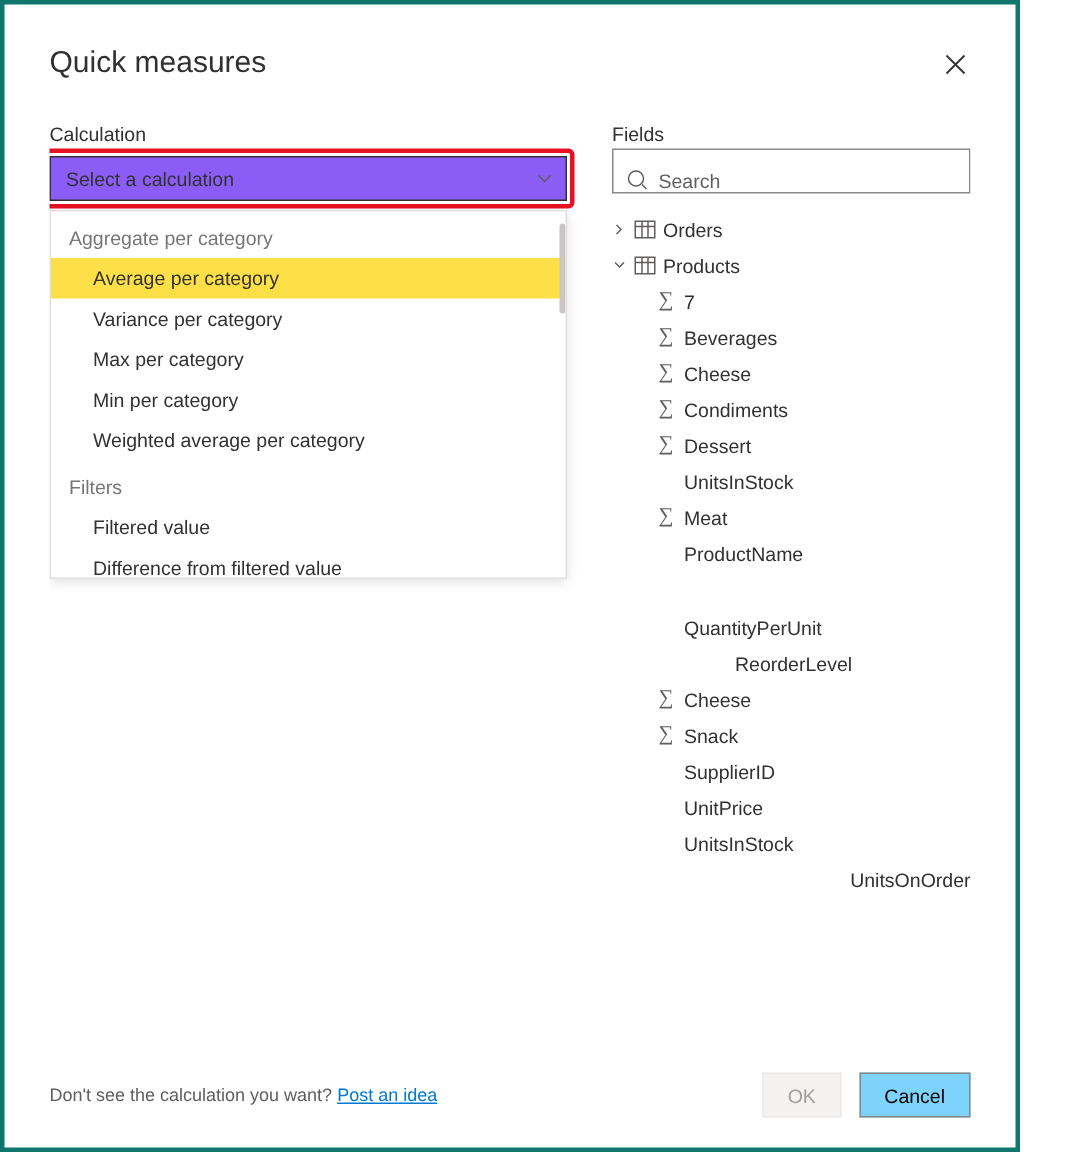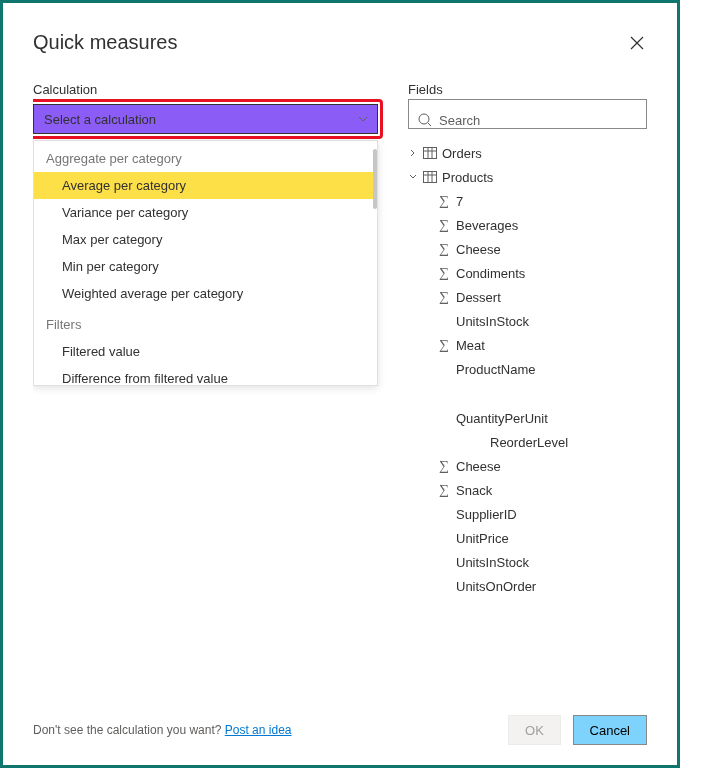--- a/index.html
+++ b/index.html
@@ -354,21 +354,21 @@
               <span class="tt-label">SupplierID</span>
             </div>
             <div class="tree-row" style="padding-left: 24px;">
               <span class="tt-icon"></span>
               <span class="tt-label">UnitPrice</span>
             </div>
             <div class="tree-row" style="padding-left: 24px;">
               <span class="tt-icon"></span>
               <span class="tt-label">UnitsInStock</span>
             </div>
-            <div class="tree-row" style="padding-left: 24px;">
+            <div class="tree-row" style="padding-left: 24px; justify-content: space-between;">
               <span class="tt-icon"></span>
               <span class="tt-label">UnitsOnOrder</span>
             </div>
           </div>
         </div>
     </div>
   </div>
 
   <div class="footer">
     <div class="footer-left">

